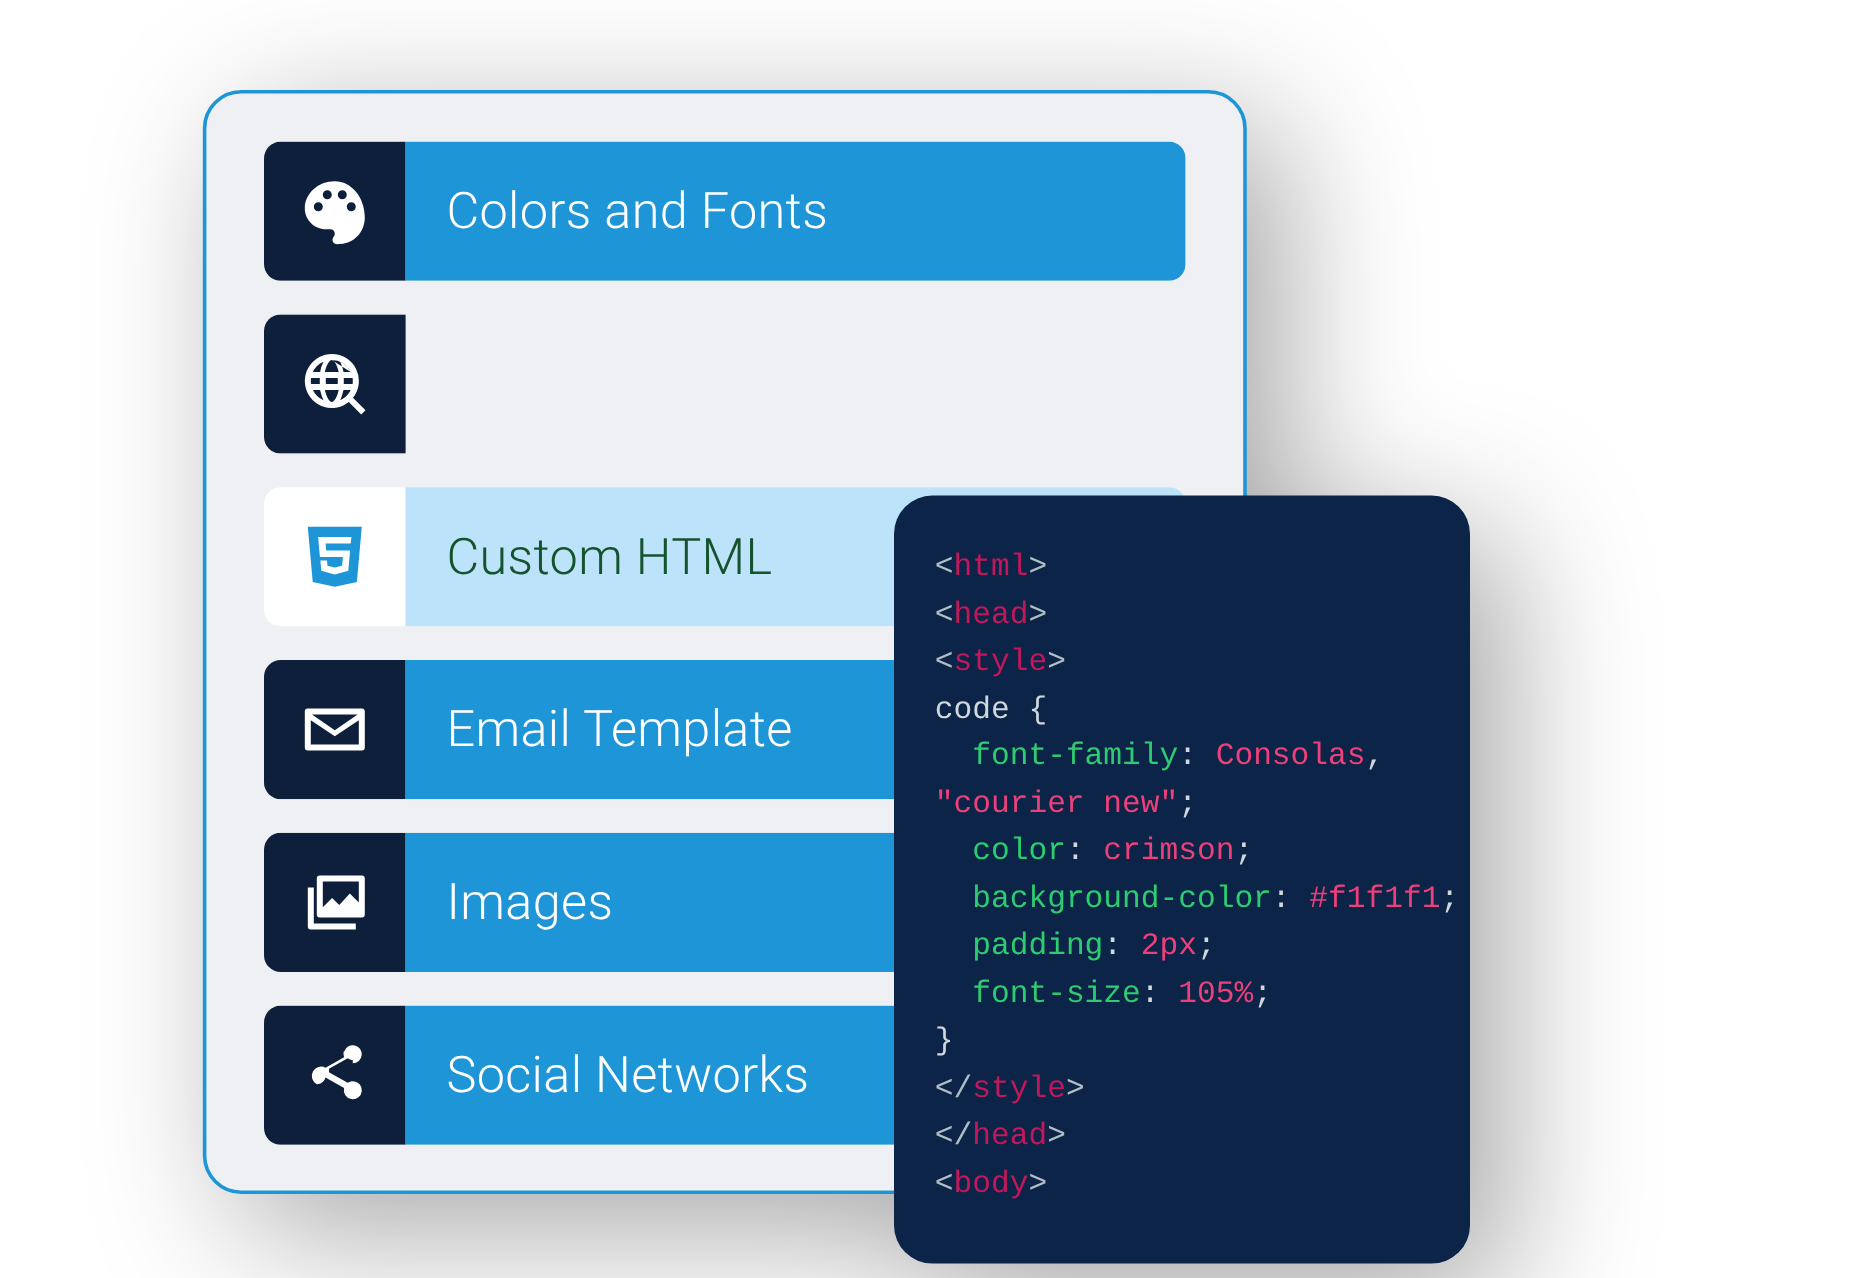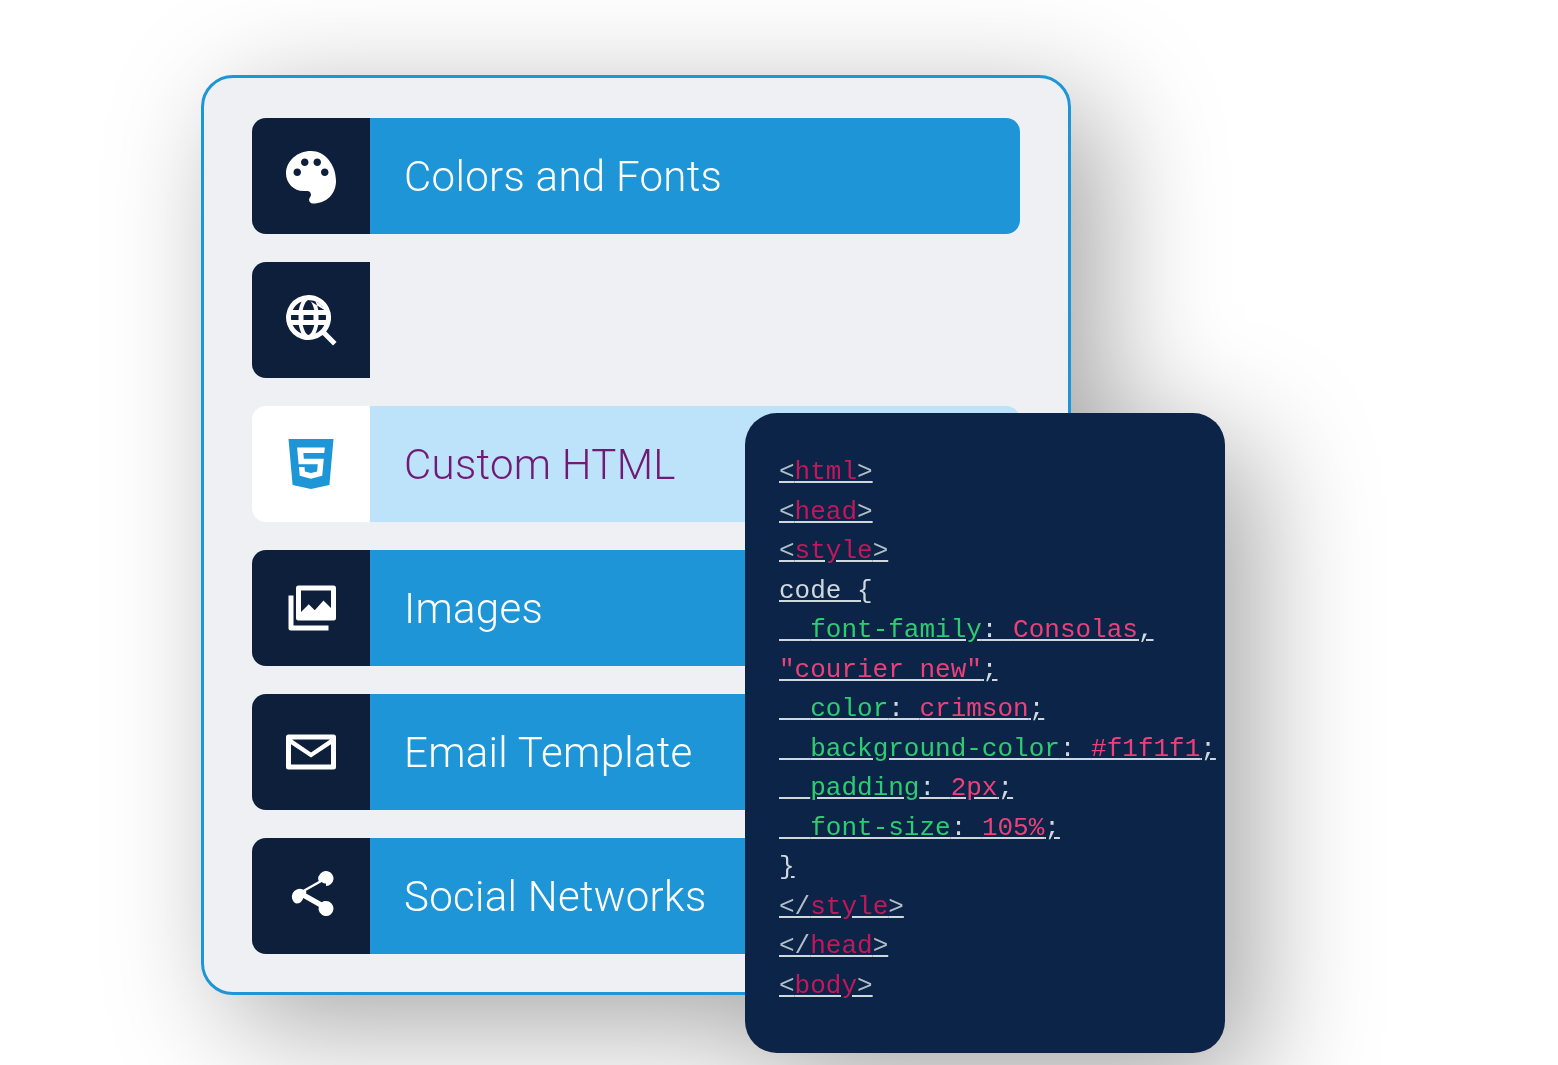--- a/index.html
+++ b/index.html
@@ -31,21 +31,21 @@
     
     .composite-shadow{
       position:absolute;
       left:105px; top:45px;
       width:1270px; height:960px;
       filter:drop-shadow(30px 30px 60px var(--shadow));
     }
 
     .menu-panel{
       position:absolute;
-      left:96px; top:30px;
+      left:64px; top:30px;
       width:870px; height:920px;
       background:var(--panel-bg);
       border:3px solid var(--panel-outline);
       border-radius:32px;
       padding:40px 48px;
     }
 
     .menu-item{
       display:flex;
       align-items:stretch;
@@ -72,21 +72,21 @@
       display:flex;
       align-items:center;
       padding-left:34px;
       font-size:42px;
       font-weight:300;
       letter-spacing:0.3px;
       min-width:0;
     }
 
     .menu-item.active .icon-box{background:#fff; color:var(--blue)}
-    .menu-item.active .label-box{background:var(--blue-light); color:#701a75}
+    .menu-item.active .label-box{background:var(--blue-light); color:#14532d}
 
     .icon-box svg{width:60px;height:60px;fill:currentColor}
 
     
     .w-lg .label-box{max-width:none}
 
     
     .code-panel{
       position:absolute;
       left:640px; top:368px;
@@ -97,21 +97,20 @@
       padding:40px 6px 40px 34px;
       overflow:hidden;
     }
     pre.code{
       margin:0;
       font-family: ui-monospace, SFMono-Regular, Menlo, Monaco, Consolas, "Courier New", monospace;
       font-size:26px;
       line-height:1.52;
       color:var(--code-plain);
       white-space:pre;
-      text-decoration:underline;
     }
     .code .t-tag{color:var(--code-tag)}
     .code .t-b{color:var(--code-punc)}   
     .code .t-sel{color:var(--code-plain)}
     .code .t-p{color:#cfd8dc}            
     .code .t-prop{color:var(--code-prop)}
     .code .t-val{color:#ec407a}
     .code .t-delim{color:var(--code-plain)}
   </style>
 </head>
@@ -143,33 +142,33 @@
         <svg viewBox="0 0 24 24">
             <path d="M3 2l1.64 18.4L12 22l7.36-1.6L21 2H3zm14.3 5.6H8.94l.2 2.3h7.96l-.6 6.76L12 17.9l-4.5-1.24-.3-3.46h2.2l.16 1.78L12 15.6l2.44-.62.26-2.88H7.04L6.44 5.4h11.1l-.24 2.2z"></path>
           </svg>
       </div>
       <div class="label-box">Custom HTML</div>
     </div>
 
     <div class="menu-item">
       <div class="icon-box">
         <svg viewBox="0 0 24 24">
-            <path d="M7 3h14a1 1 0 0 1 1 1v12a1 1 0 0 1-1 1H7a1 1 0 0 1-1-1V4a1 1 0 0 1 1-1zm1 2v8.6l3.1-3.1 2.4 2.4 3.5-3.9L20 12V5H8zM3 7h2v12h14v2H4a1 1 0 0 1-1-1V7z"></path>
+            <path d="M3 5h18a1 1 0 0 1 1 1v12a1 1 0 0 1-1 1H3a1 1 0 0 1-1-1V6a1 1 0 0 1 1-1zm1.4 2L12 12.2 19.6 7H4.4zM20 8.9l-8 5.3-8-5.3V17h16V8.9z"></path>
           </svg>
       </div>
-      <div class="label-box">Images</div>
+      <div class="label-box">Email Template</div>
     </div>
 
     <div class="menu-item">
       <div class="icon-box">
         <svg viewBox="0 0 24 24">
-            <path d="M3 5h18a1 1 0 0 1 1 1v12a1 1 0 0 1-1 1H3a1 1 0 0 1-1-1V6a1 1 0 0 1 1-1zm1.4 2L12 12.2 19.6 7H4.4zM20 8.9l-8 5.3-8-5.3V17h16V8.9z"></path>
+            <path d="M7 3h14a1 1 0 0 1 1 1v12a1 1 0 0 1-1 1H7a1 1 0 0 1-1-1V4a1 1 0 0 1 1-1zm1 2v8.6l3.1-3.1 2.4 2.4 3.5-3.9L20 12V5H8zM3 7h2v12h14v2H4a1 1 0 0 1-1-1V7z"></path>
           </svg>
       </div>
-      <div class="label-box">Email Template</div>
+      <div class="label-box">Images</div>
     </div>
 
     <div class="menu-item">
       <div class="icon-box">
         <svg viewBox="0 0 24 24">
             <path d="M18 8a3 3 0 1 0-2.83-4H15a3 3 0 0 0 .1 2.03L8.9 9.5A3 3 0 1 0 6 15a3 3 0 0 0 2.9-2.2l6.2 3.47A3 3 0 1 0 18 14c-.64 0-1.23.2-1.72.54l-6.24-3.5c.04-.21.06-.42.06-.64 0-.18-.02-.35-.05-.52l6.27-3.5c.48.38 1.08.62 1.68.62z"></path>
           </svg>
       </div>
       <div class="label-box">Social Networks</div>
     </div>

